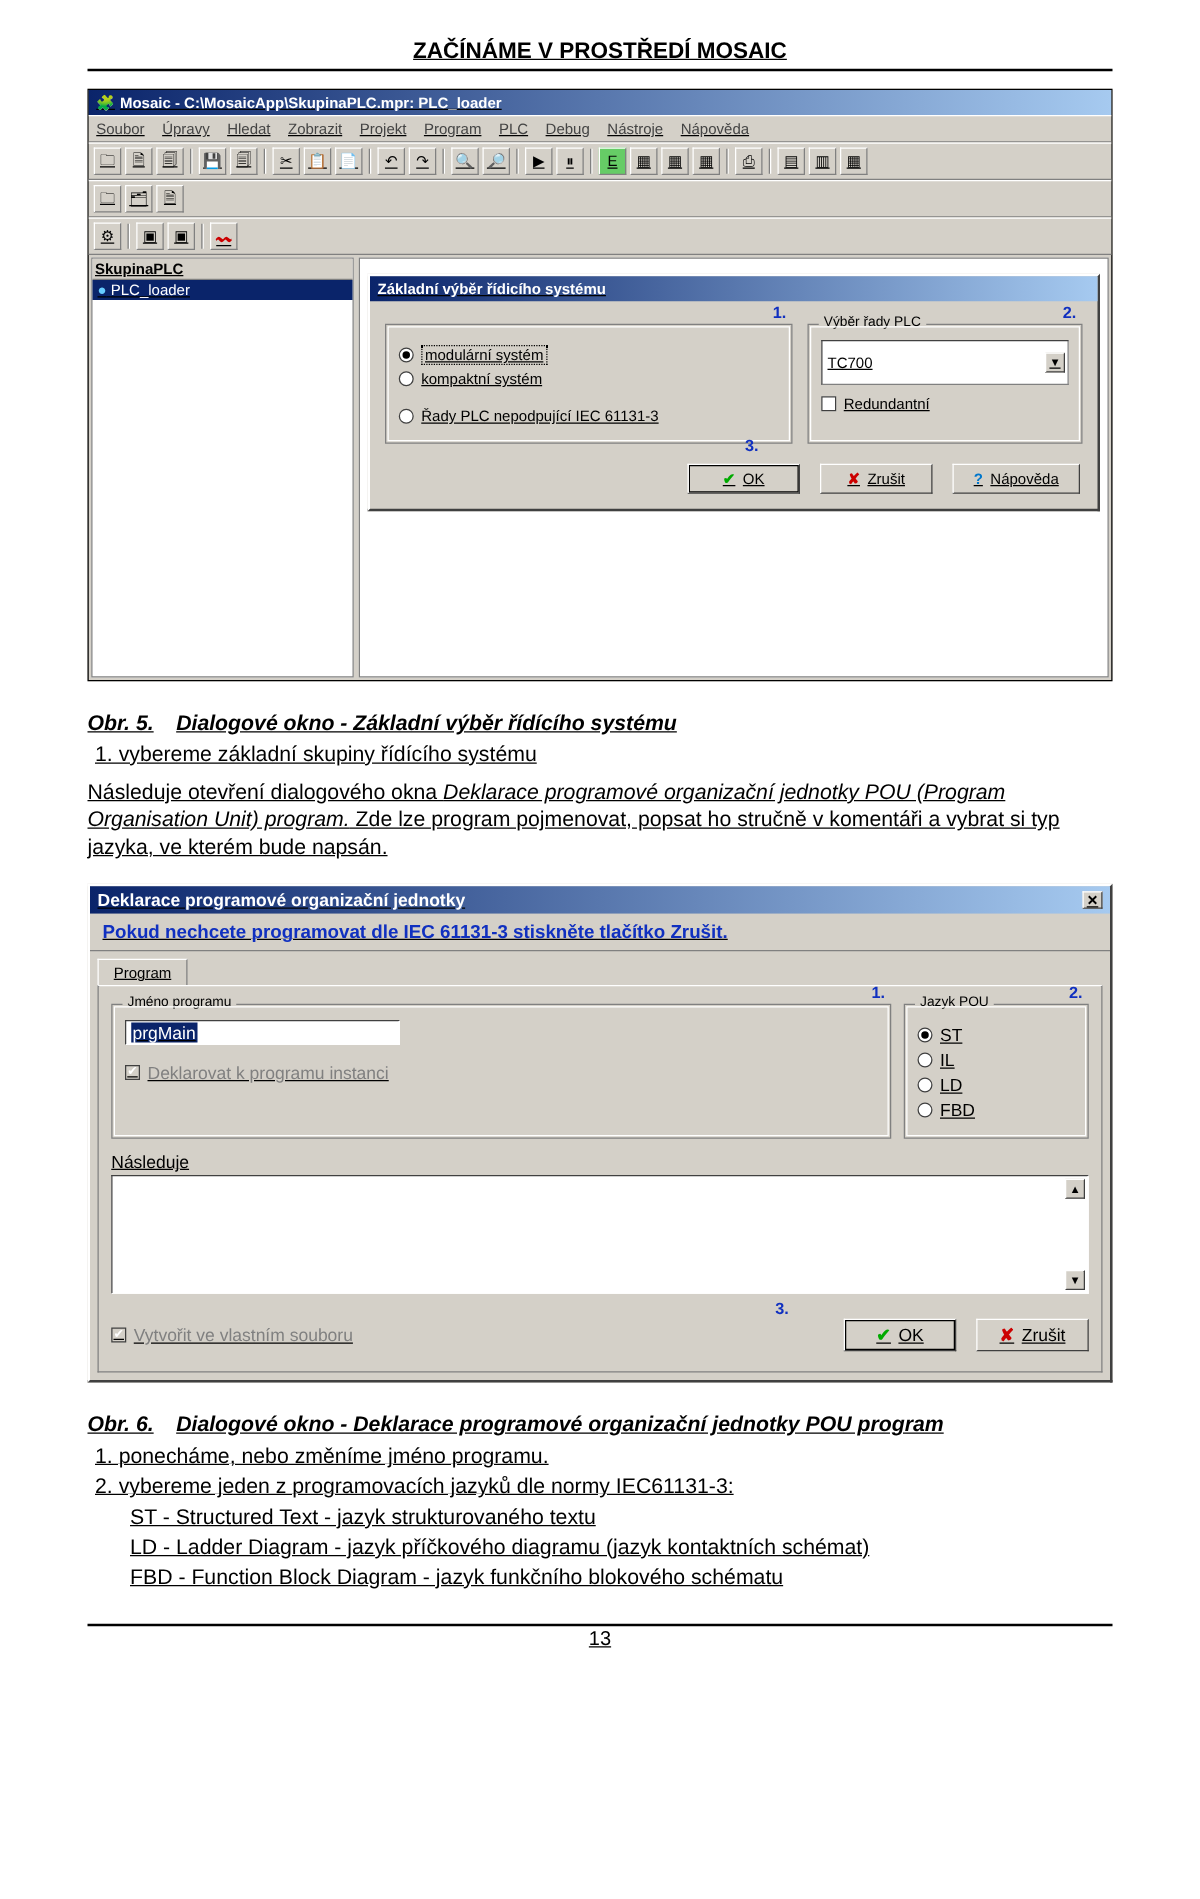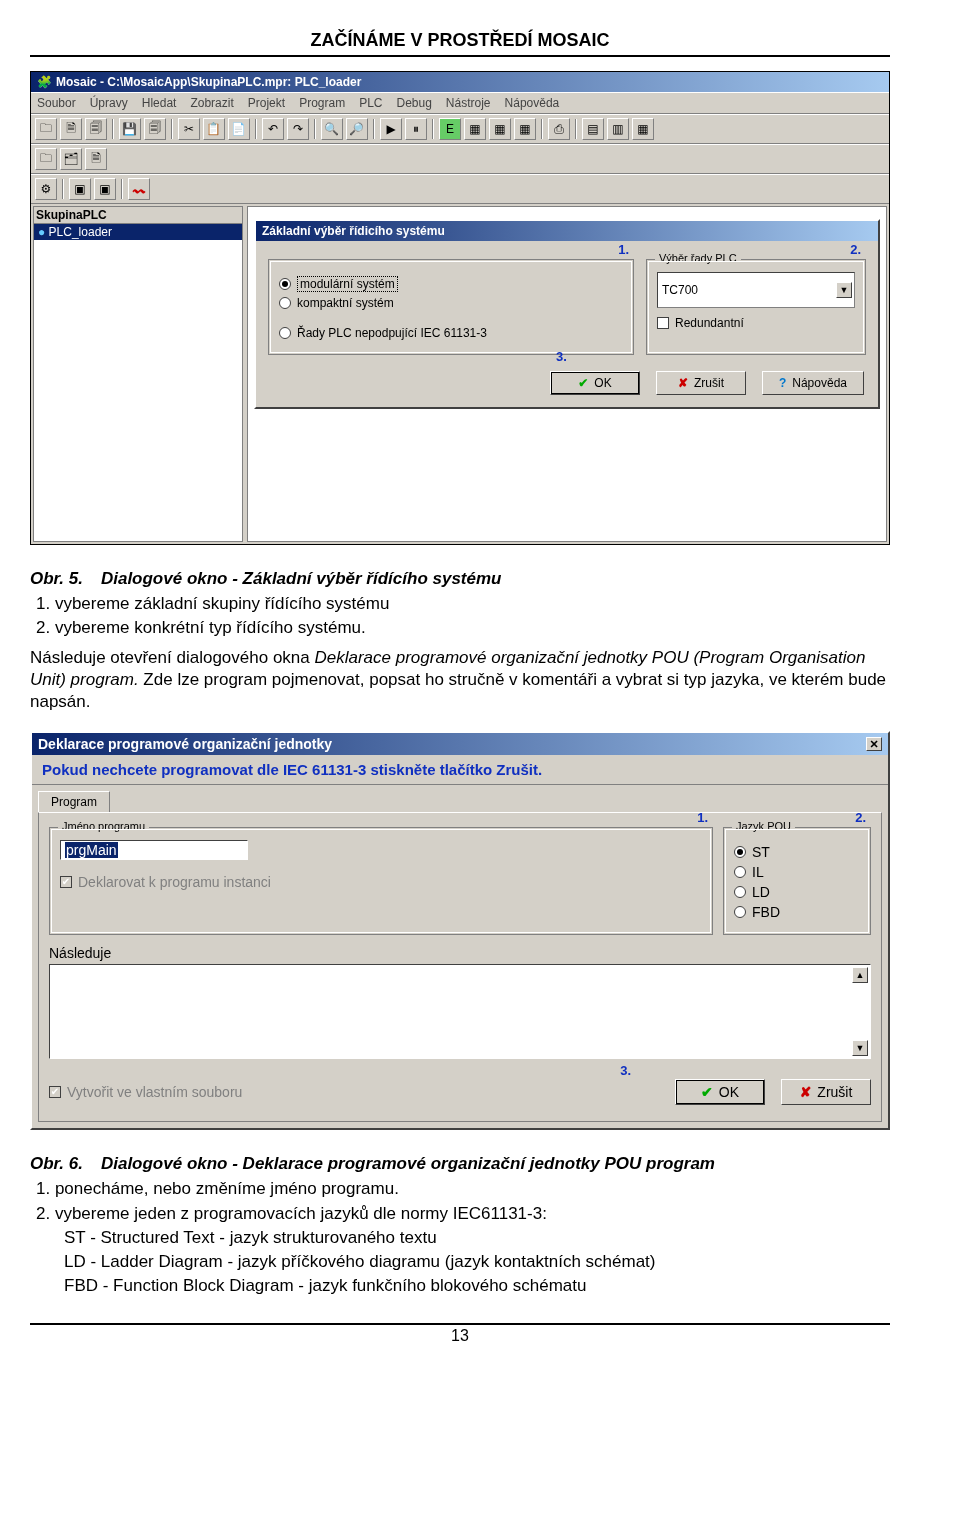--- a/index.html
+++ b/index.html
@@ -5,21 +5,22 @@
   * { box-sizing: border-box; }
   body {
     margin: 0;
     background: #fff;
     font-family: Arial, Helvetica, sans-serif;
     font-size: 14px;
     color: #000;
     width: 960px;
   }
   .page {
-    padding: 30px 70px 40px 30px;
+    padding: 30px 70px 40px 70px;
+    text-decoration: underline;
   }
   .doc-title {
     text-align: center;
     font-weight: bold;
     font-size: 18px;
     margin-bottom: 4px;
   }
   .hr {
     border-top: 2px solid #000;
     margin-bottom: 14px;
@@ -404,21 +405,20 @@
       </div>
     </div>
   </div>
 
   <div class="cap-row">
     <span class="lbl">Obr. 5.</span>
     <span>Dialogové okno - Základní výběr řídícího systému</span>
   </div>
   <div class="ol">
     <div class="li">1. vybereme základní skupiny řídícího systému</div>
-    <div class="li">2. vybereme konkrétní typ řídícího systému.</div>
   </div>
 
   <div class="para">
     <span>Následuje otevření dialogového okna </span><span class="para-it">Deklarace programové organizační jednotky POU (Program Organisation Unit) program.</span><span> Zde lze program pojmenovat, popsat ho stručně v komentáři a vybrat si typ jazyka, ve kterém bude napsán.</span>
   </div>
 
   <div class="dlg shot2">
     <div class="titlebar">
       <span class="txt">Deklarace programové organizační jednotky</span>
       <span class="closebox">✕</span>
@@ -428,21 +428,21 @@
     <div class="tabstrip">
       <div class="tab">Program</div>
     </div>
     <div class="tabbody">
 
       <div style="display:flex; gap:10px;">
 
         <div class="fieldset" style="flex:1; margin:4px 0 0 0;">
           <span class="legend">Jméno programu</span>
           <span class="callout" style="top:-18px; right:4px;">1.</span>
-          <div class="textinput" style="width:188px;">
+          <div class="textinput" style="width:220px;">
             <span class="cursor-sel">prgMain</span>
           </div>
           <div class="row disabled" style="margin-top:14px;">
             <span class="chk dis">✔</span>
             <span>Deklarovat k programu instanci</span>
           </div>
         </div>
 
         <div class="fieldset" style="width:148px; margin:4px 0 0 0;">
           <span class="legend">Jazyk POU</span>

